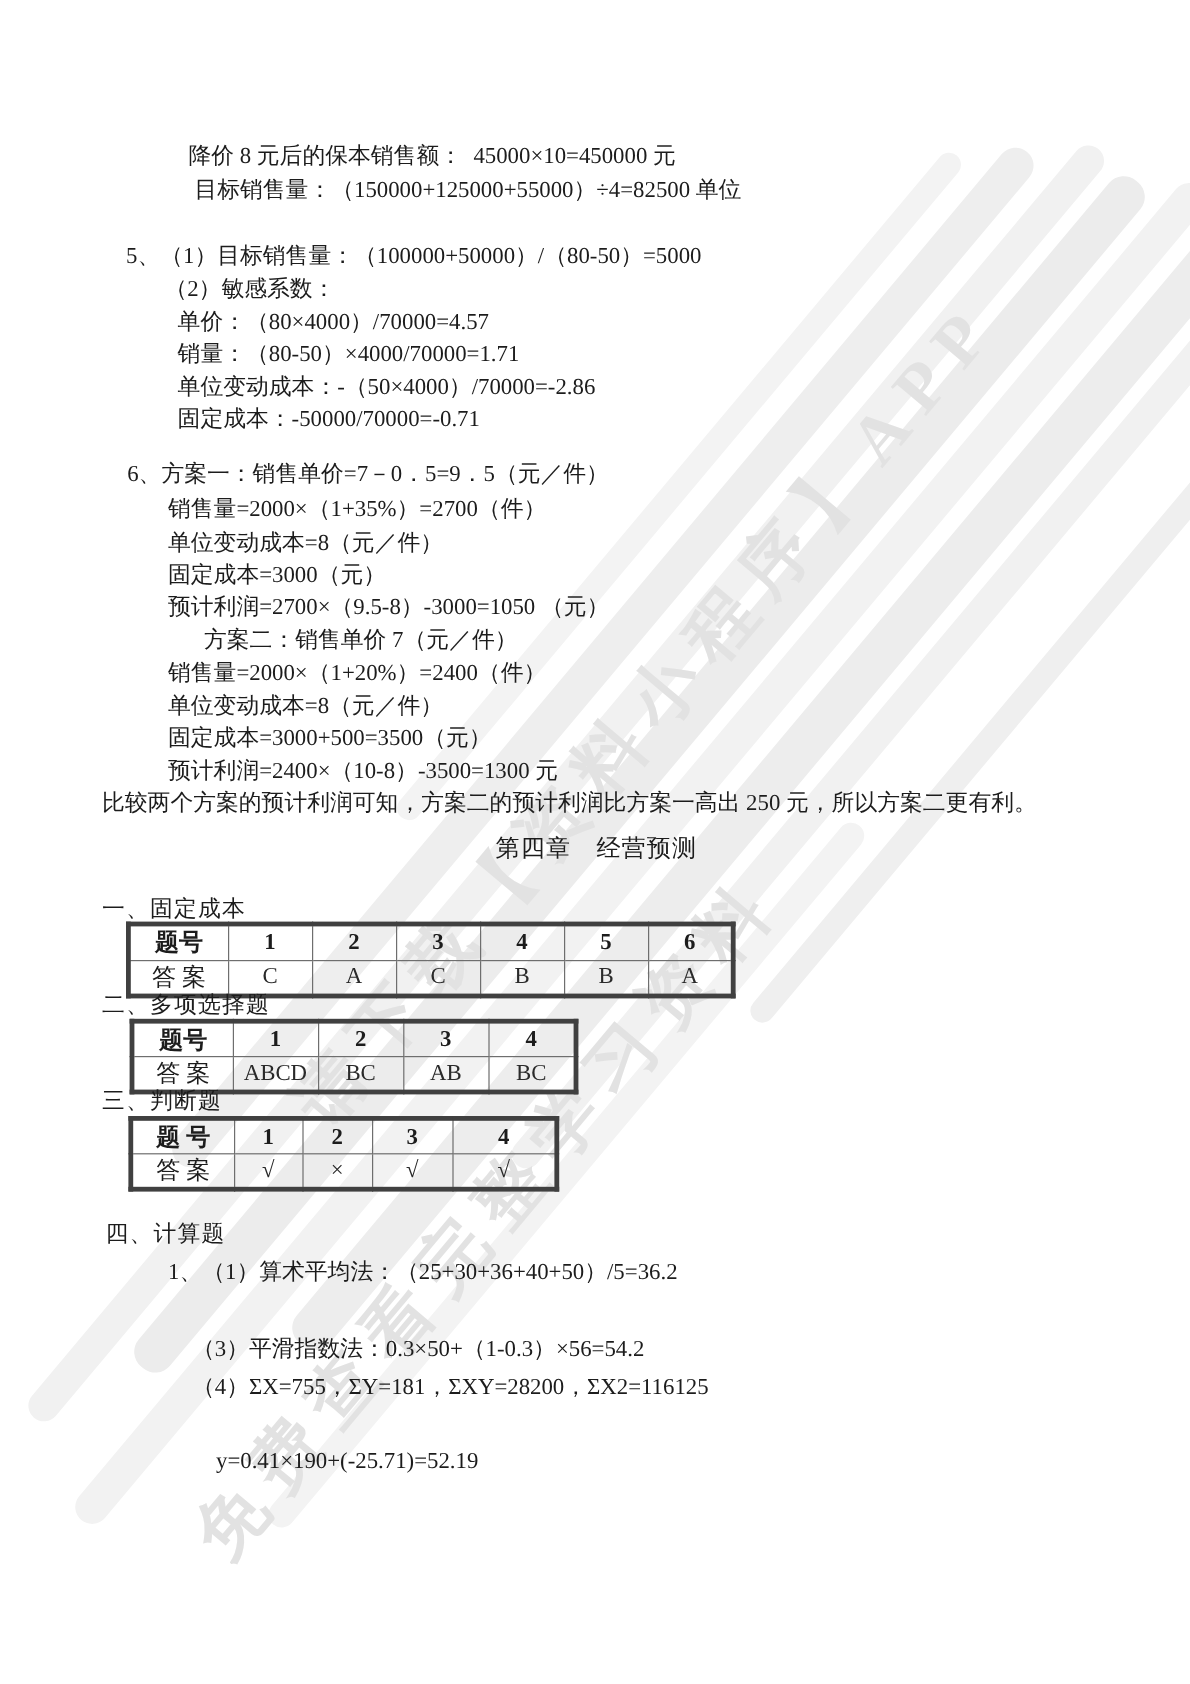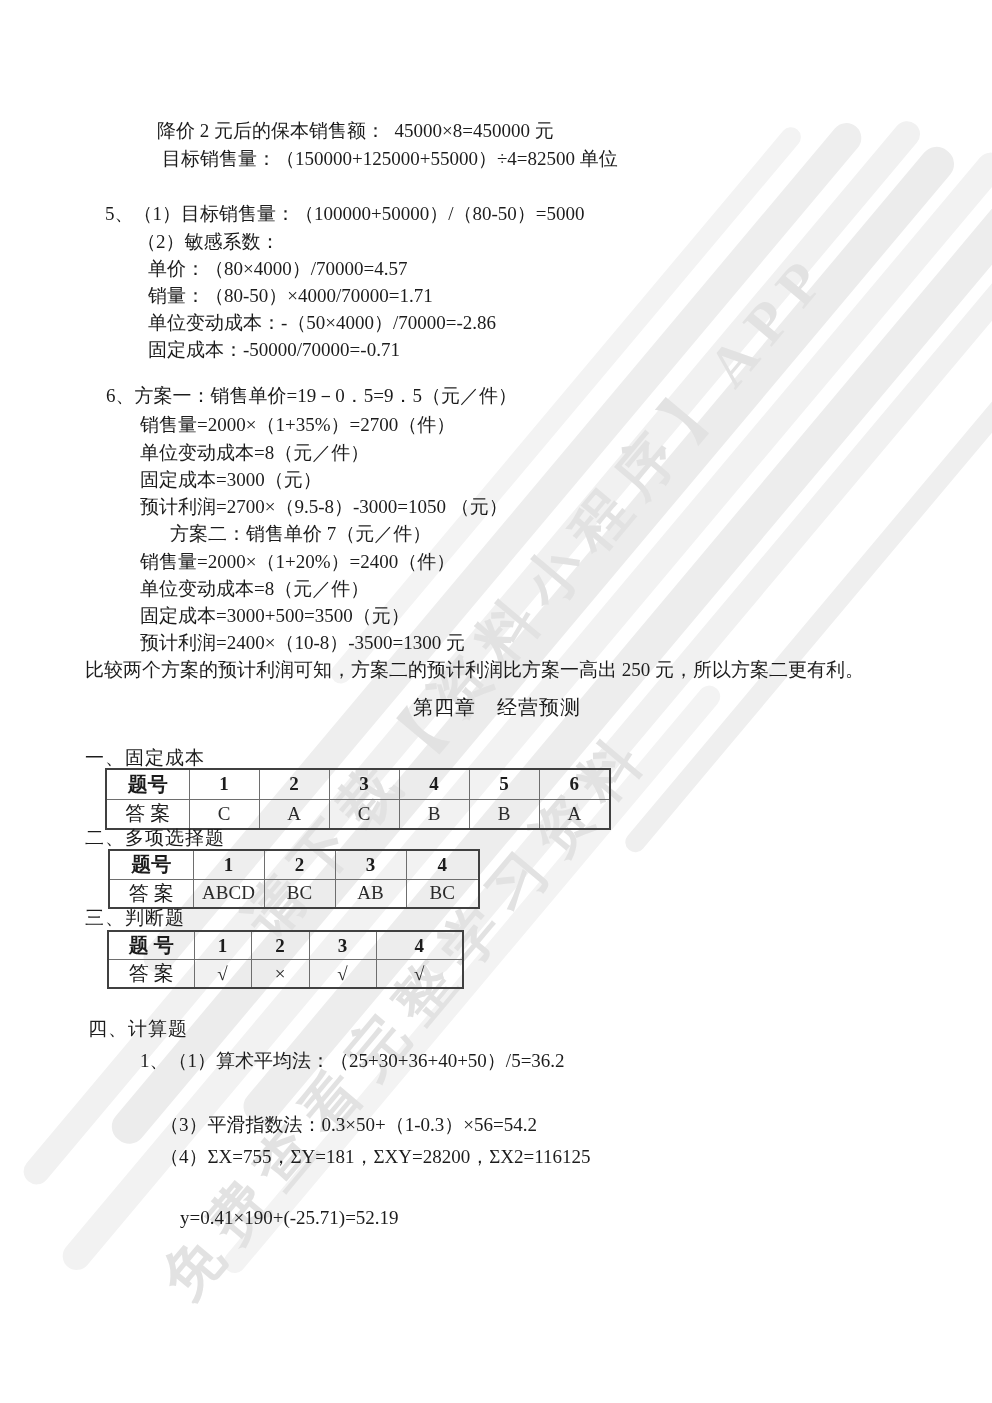--- a/index.html
+++ b/index.html
@@ -44,21 +44,21 @@
     font-size:19px; line-height:25px;
     white-space:pre;
   }
   .chapter { font-size:20px; font-weight:normal; letter-spacing:1px; }
   .seclabel { letter-spacing:1px; }
 
   table.ans {
     position:absolute;
     border-collapse:collapse;
     table-layout:fixed;
-    border:2px solid #404040;
+    border:4px solid #404040;
     background:transparent;
   }
   table.ans td {
     border:1px solid #6e6e6e;
     text-align:center; vertical-align:middle;
     font-size:19px; padding:0;
     color:#2a2a2a;
   }
   table.ans td.hd { font-weight:normal; font-size:20px; color:#1c1c1c; }
   table.ans tr.numrow td { font-weight:bold; color:#1c1c1c; }
@@ -83,31 +83,31 @@
     <div class="streak s6"></div>
     <div class="streak s7"></div>
     <div class="streak s8"></div>
     <div class="streak s9"></div>
     <div class="wm-text wm-t1">免费查看完整学习资料</div>
     <div class="wm-text wm-t2">请下载【资料小程序】APP</div>
   </div>
 
   <div class="content">
 
-    <div class="line" style="left:157px;top:118px">降价 2 元后的保本销售额：  45000×8=450000 元</div>
+    <div class="line" style="left:157px;top:118px">降价 8 元后的保本销售额：  45000×10=450000 元</div>
     <div class="line" style="left:162px;top:146px">目标销售量：（150000+125000+55000）÷4=82500 单位</div>
 
     <div class="line" style="left:105px;top:201px">5、（1）目标销售量：（100000+50000）/（80-50）=5000</div>
     <div class="line" style="left:137px;top:229px">（2）敏感系数：</div>
     <div class="line" style="left:148px;top:256px">单价：（80×4000）/70000=4.57</div>
     <div class="line" style="left:148px;top:283px">销量：（80-50）×4000/70000=1.71</div>
     <div class="line" style="left:148px;top:310px">单位变动成本：-（50×4000）/70000=-2.86</div>
     <div class="line" style="left:148px;top:337px">固定成本：-50000/70000=-0.71</div>
 
-    <div class="line" style="left:106px;top:383px">6、方案一：销售单价=19－0．5=9．5（元／件）</div>
+    <div class="line" style="left:106px;top:383px">6、方案一：销售单价=7－0．5=9．5（元／件）</div>
     <div class="line" style="left:140px;top:412px">销售量=2000×（1+35%）=2700（件）</div>
     <div class="line" style="left:140px;top:440px">单位变动成本=8（元／件）</div>
     <div class="line" style="left:140px;top:467px">固定成本=3000（元）</div>
     <div class="line" style="left:140px;top:494px">预计利润=2700×（9.5-8）-3000=1050 （元）</div>
     <div class="line" style="left:170px;top:521px">方案二：销售单价 7（元／件）</div>
     <div class="line" style="left:140px;top:549px">销售量=2000×（1+20%）=2400（件）</div>
     <div class="line" style="left:140px;top:576px">单位变动成本=8（元／件）</div>
     <div class="line" style="left:140px;top:603px">固定成本=3000+500=3500（元）</div>
     <div class="line" style="left:140px;top:630px">预计利润=2400×（10-8）-3500=1300 元</div>
     <div class="line" style="left:85px;top:657px">比较两个方案的预计利润可知，方案二的预计利润比方案一高出 250 元，所以方案二更有利。</div>

